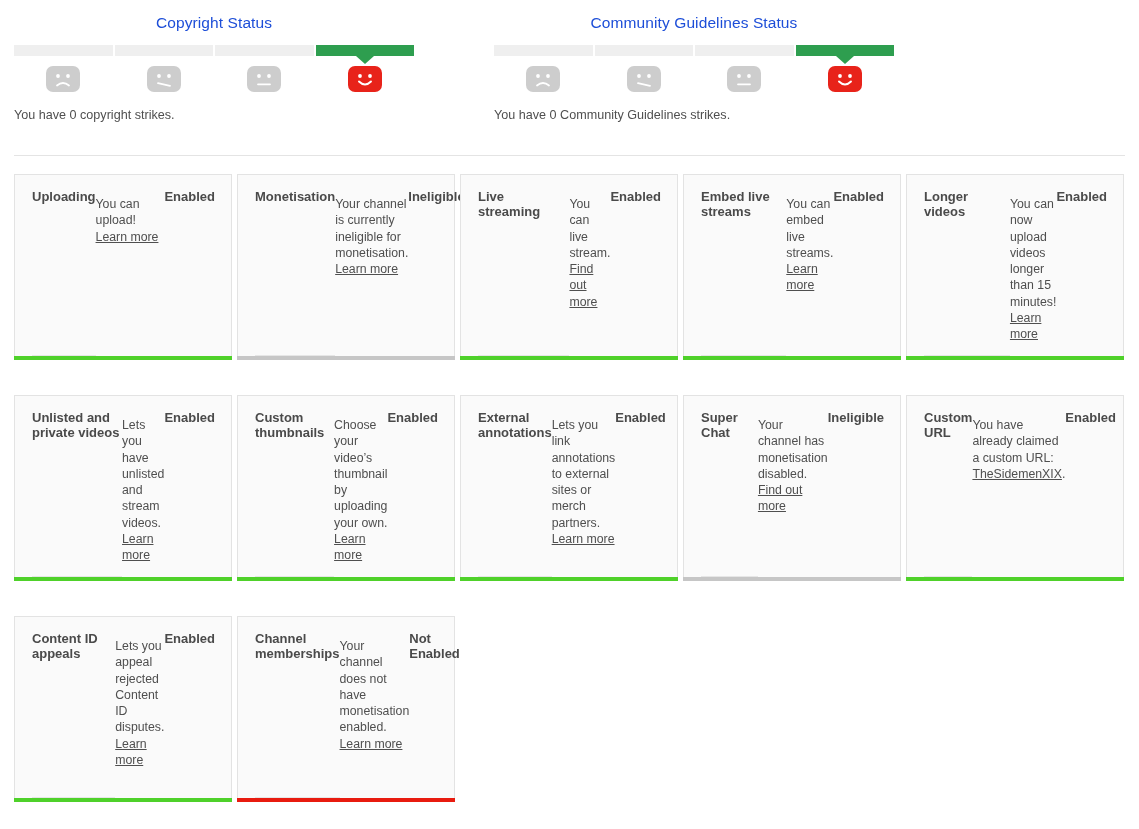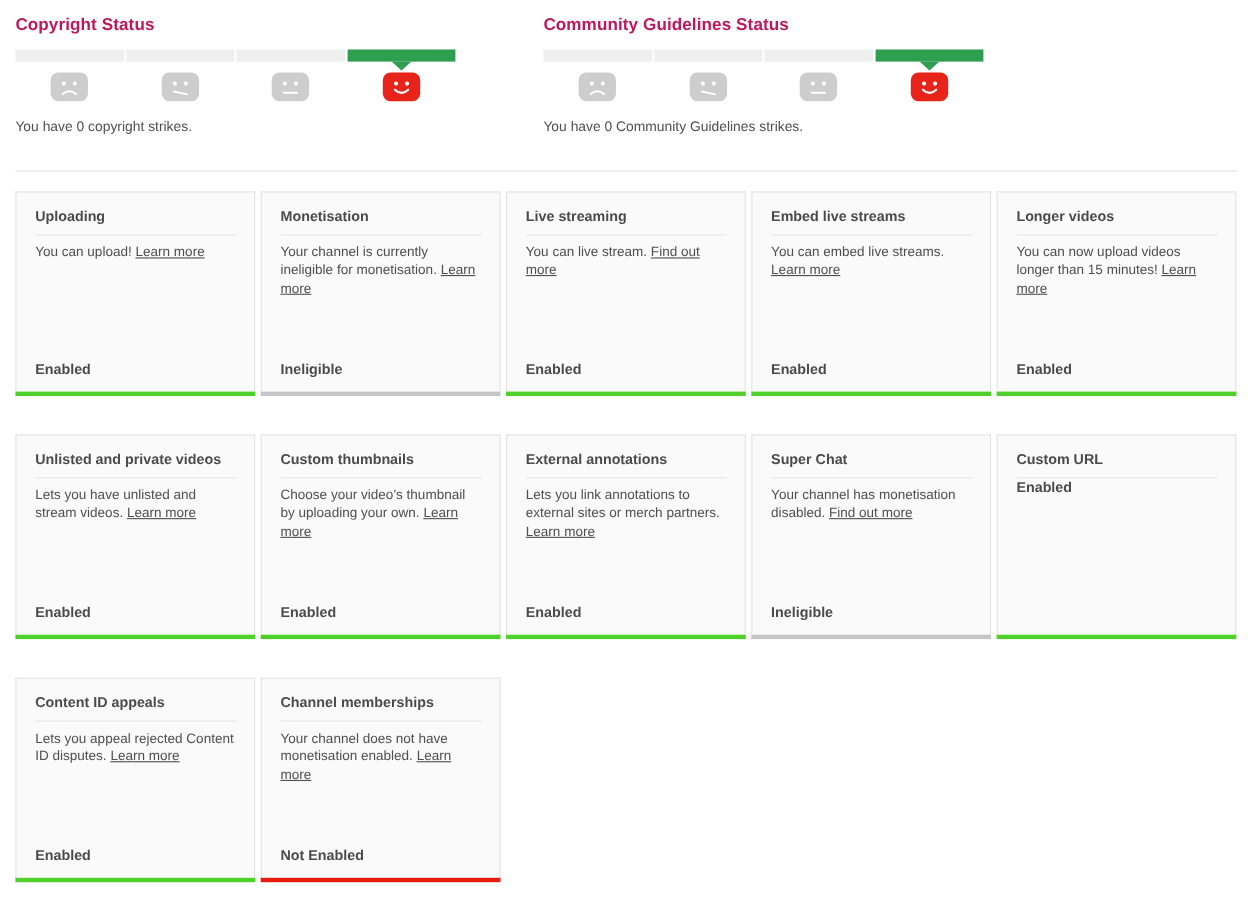--- a/index.html
+++ b/index.html
@@ -27,24 +27,25 @@
     display: flex;
   }
   .status-panel {
     width: 400px;
   }
   .status-panel.second {
     margin-left: 80px;
   }
   .status-title {
     font-size: 15.5px;
-    font-weight: bold;
-    color: #be185d;
+    font-weight: normal;
+    color: #1d4ed8;
     margin: 0 0 13px 0;
     letter-spacing: 0.1px;
+    text-align: center;
   }
   .meter {
     display: flex;
     gap: 2px;
     width: 400px;
   }
   .meter-seg {
     flex: 1;
     height: 11px;
     background: #efefef;
@@ -107,21 +108,21 @@
   .card {
     width: 218px;
     height: 182px;
     box-sizing: border-box;
     background: #fafafa;
     border: 1px solid #e3e3e3;
     border-bottom: none;
     position: relative;
     padding: 14px 16px 0 17px;
     display: flex;
-    flex-direction: column;
+    flex-direction: row;
   }
   .card-title {
     font-size: 13px;
     font-weight: bold;
     color: #4a4a4a;
     margin: 0;
     padding-bottom: 9px;
     border-bottom: 1px solid #e6e6e6;
     line-height: 15px;
   }
@@ -296,20 +297,21 @@
         <div class="card-bar enabled"></div>
       </div>
       <div class="card">
         <div class="card-title">Super Chat</div>
         <div class="card-desc"><span>Your channel has monetisation disabled. </span><a href="#">Find out more</a><span></span></div>
         <div class="card-status">Ineligible</div>
         <div class="card-bar ineligible"></div>
       </div>
       <div class="card">
         <div class="card-title">Custom URL</div>
+        <div class="card-desc"><span>You have already claimed a custom URL: </span><a href="#">TheSidemenXIX</a><span>.</span></div>
         <div class="card-status">Enabled</div>
         <div class="card-bar enabled"></div>
       </div>
     </div>
     <div class="card-row">
       <div class="card">
         <div class="card-title">Content ID appeals</div>
         <div class="card-desc"><span>Lets you appeal rejected Content ID disputes. </span><a href="#">Learn more</a><span></span></div>
         <div class="card-status">Enabled</div>
         <div class="card-bar enabled"></div>

